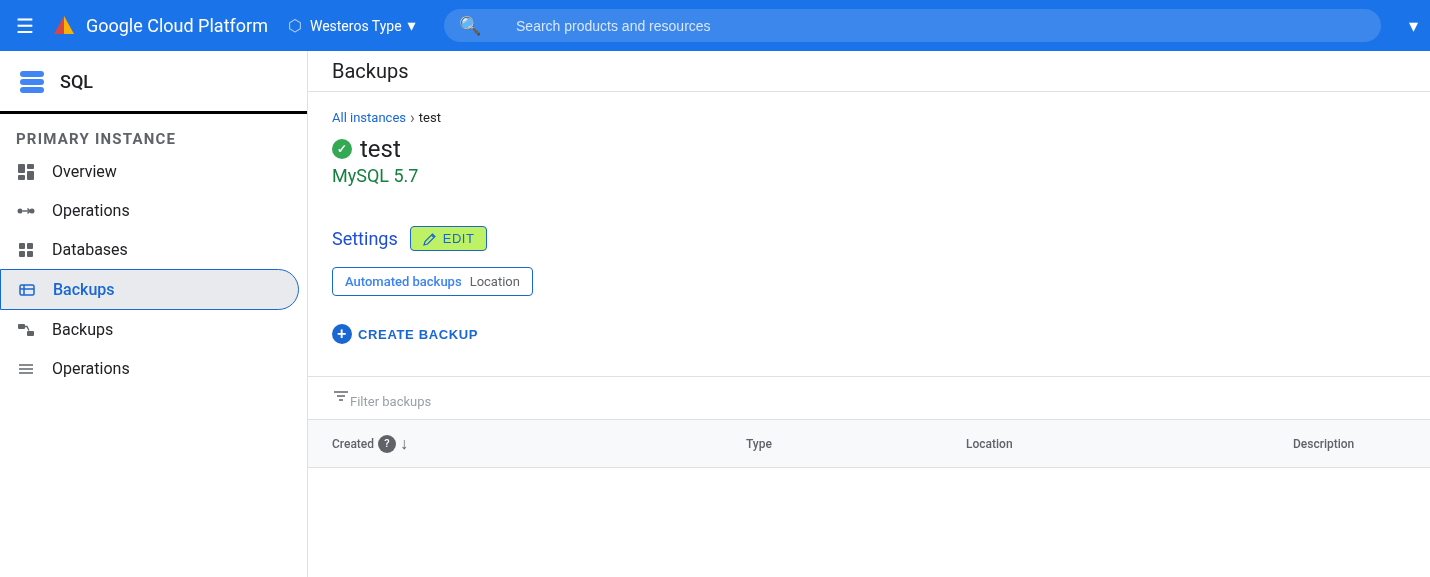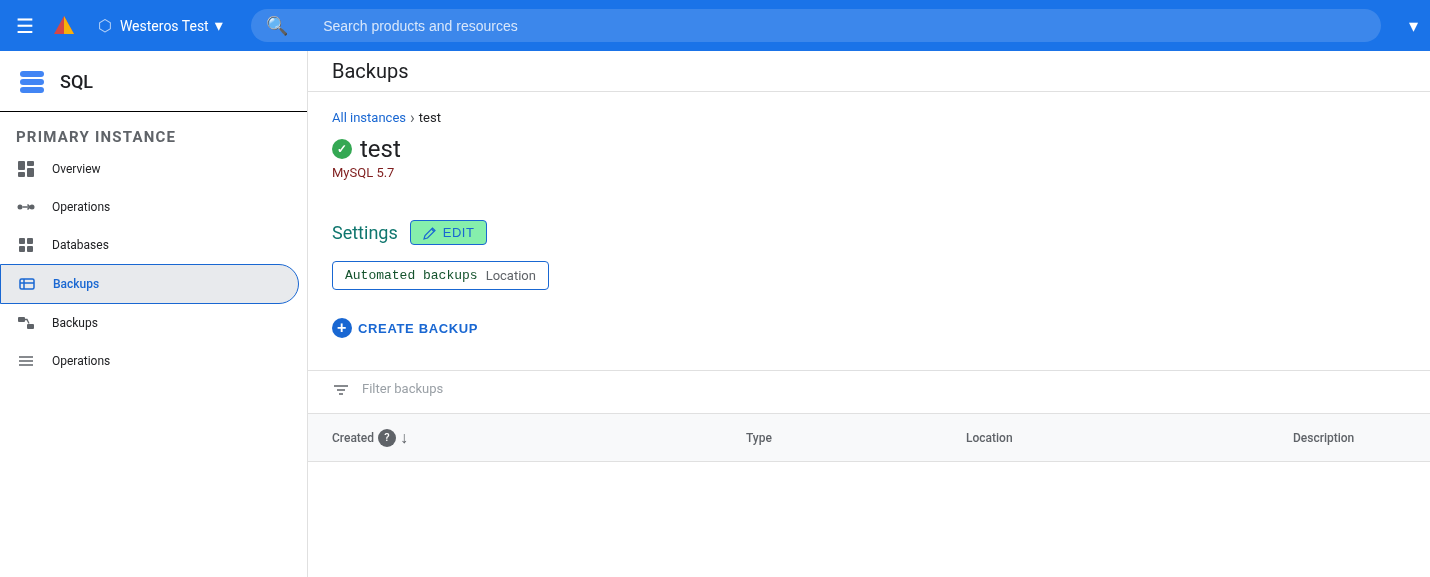--- a/index.html
+++ b/index.html
@@ -79,21 +79,21 @@
       border-right: 1px solid #e0e0e0;
       display: flex;
       flex-direction: column;
       overflow-y: auto;
     }
     .sidebar-header {
       display: flex;
       align-items: center;
       gap: 12px;
       padding: 14px 16px;
-      border-bottom: 1px solid #000000;
+      border-bottom: 3px solid #000000;
     }
     .sidebar-logo {
       width: 32px;
       height: 32px;
       display: flex;
       align-items: center;
       justify-content: center;
     }
     .sidebar-product-title {
       font-size: 18px;
@@ -108,21 +108,21 @@
       padding: 16px 16px 4px;
       text-transform: uppercase;
     }
     .sidebar-item {
       display: flex;
       align-items: center;
       gap: 16px;
       padding: 10px 16px;
       cursor: pointer;
       color: #202124;
-      font-size: 12px;
+      font-size: 16px;
       border-radius: 0 24px 24px 0;
       margin-right: 8px;
     }
     .sidebar-item.active {
       background: #e8eaed;
       color: #1967d2;
       border: 1.5px solid #1967d2;
       border-radius: 0 24px 24px 0;
       font-weight: 500;
     }
@@ -177,22 +177,22 @@
       color: #fff;
       font-size: 12px;
       font-weight: bold;
     }
     .instance-name {
       font-size: 24px;
       font-weight: 400;
       color: #202124;
     }
     .instance-version {
-      font-size: 13px;
-      color: #7f1d1d;
+      font-size: 18px;
+      color: #15803d;
       margin-bottom: 16px;
     }
 
     
     .page-title-bar {
       padding: 8px 24px;
       border-bottom: 1px solid #e0e0e0;
       font-size: 20px;
       font-weight: 400;
     }
@@ -203,29 +203,29 @@
     }
     .section-title-row {
       display: flex;
       align-items: center;
       gap: 12px;
       margin-bottom: 16px;
     }
     .section-title {
       font-size: 18px;
       font-weight: 400;
-      color: #0f766e;
+      color: #1d4ed8;
     }
     .edit-button {
       display: flex;
       align-items: center;
       gap: 6px;
       border: 1.5px solid #1967d2;
       color: #1967d2;
-      background: #86efac;
+      background: #bef264;
       border-radius: 4px;
       padding: 4px 12px;
       font-size: 13px;
       font-weight: 500;
       cursor: pointer;
       letter-spacing: 0.04em;
     }
 
     
     .settings-pills {
@@ -235,21 +235,21 @@
     }
     .settings-pill {
       display: flex;
       align-items: center;
       gap: 8px;
       border: 1.5px solid #1967d2;
       border-radius: 4px;
       padding: 6px 12px;
       font-size: 13px;
     }
-    .pill-label { color: #14532d; font-weight: 500; font-family: Liberation Mono, monospace; }
+    .pill-label { color: #3b82f6; font-weight: 500; }
     .pill-value { color: #5f6368; }
 
     
     .create-backup-btn {
       display: flex;
       align-items: center;
       gap: 6px;
       color: #1967d2;
       background: #fff;
       border: none;
@@ -273,22 +273,22 @@
       font-weight: bold;
     }
 
     
     .table-area {
       border-top: 1px solid #e0e0e0;
       margin-top: 8px;
     }
     .filter-bar {
       display: flex;
-      align-items: flex-start;
-      gap: 12px;
+      align-items: flex-end;
+      gap: 0;
       padding: 10px 24px;
       border-bottom: 1px solid #e0e0e0;
       color: #5f6368;
       font-size: 13px;
     }
     .filter-icon { font-size: 18px; color: #5f6368; }
     .filter-placeholder { color: #9aa0a6; }
 
     
     .table-header {
@@ -341,24 +341,25 @@
 <body>
 
 <nav class="top-nav">
   <span class="nav-hamburger">☰</span>
   <div class="nav-logo-area">
     <svg class="gcp-logo-svg" viewBox="0 0 28 28" fill="none" xmlns="http://www.w3.org/2000/svg">
       <path d="M14 4L24 22H4L14 4Z" fill="#EA4335" opacity="0.9"></path>
       <path d="M14 4L24 22H14V4Z" fill="#FBBC04" opacity="0.9"></path>
       <path d="M4 22H24L14 22Z" fill="#34A853" opacity="0.6"></path>
     </svg>
+    <span class="nav-title">Google Cloud Platform</span>
   </div>
   <div class="nav-project">
     <span style="font-size:16px; color:rgba(255,255,255,0.7); margin-right:4px;">⬡</span>
-    <span>Westeros Test</span>
+    <span>Westeros Type</span>
     <span style="font-size:16px; color:#fff; margin-left:2px;">▾</span>
   </div>
   <div class="nav-search">
     <span class="nav-search-icon">🔍</span>
     <input type="text" placeholder="Search products and resources" style="">
   </div>
   <span class="nav-expand-icon">▾</span>
 </nav>
 
 <div class="main-layout">

